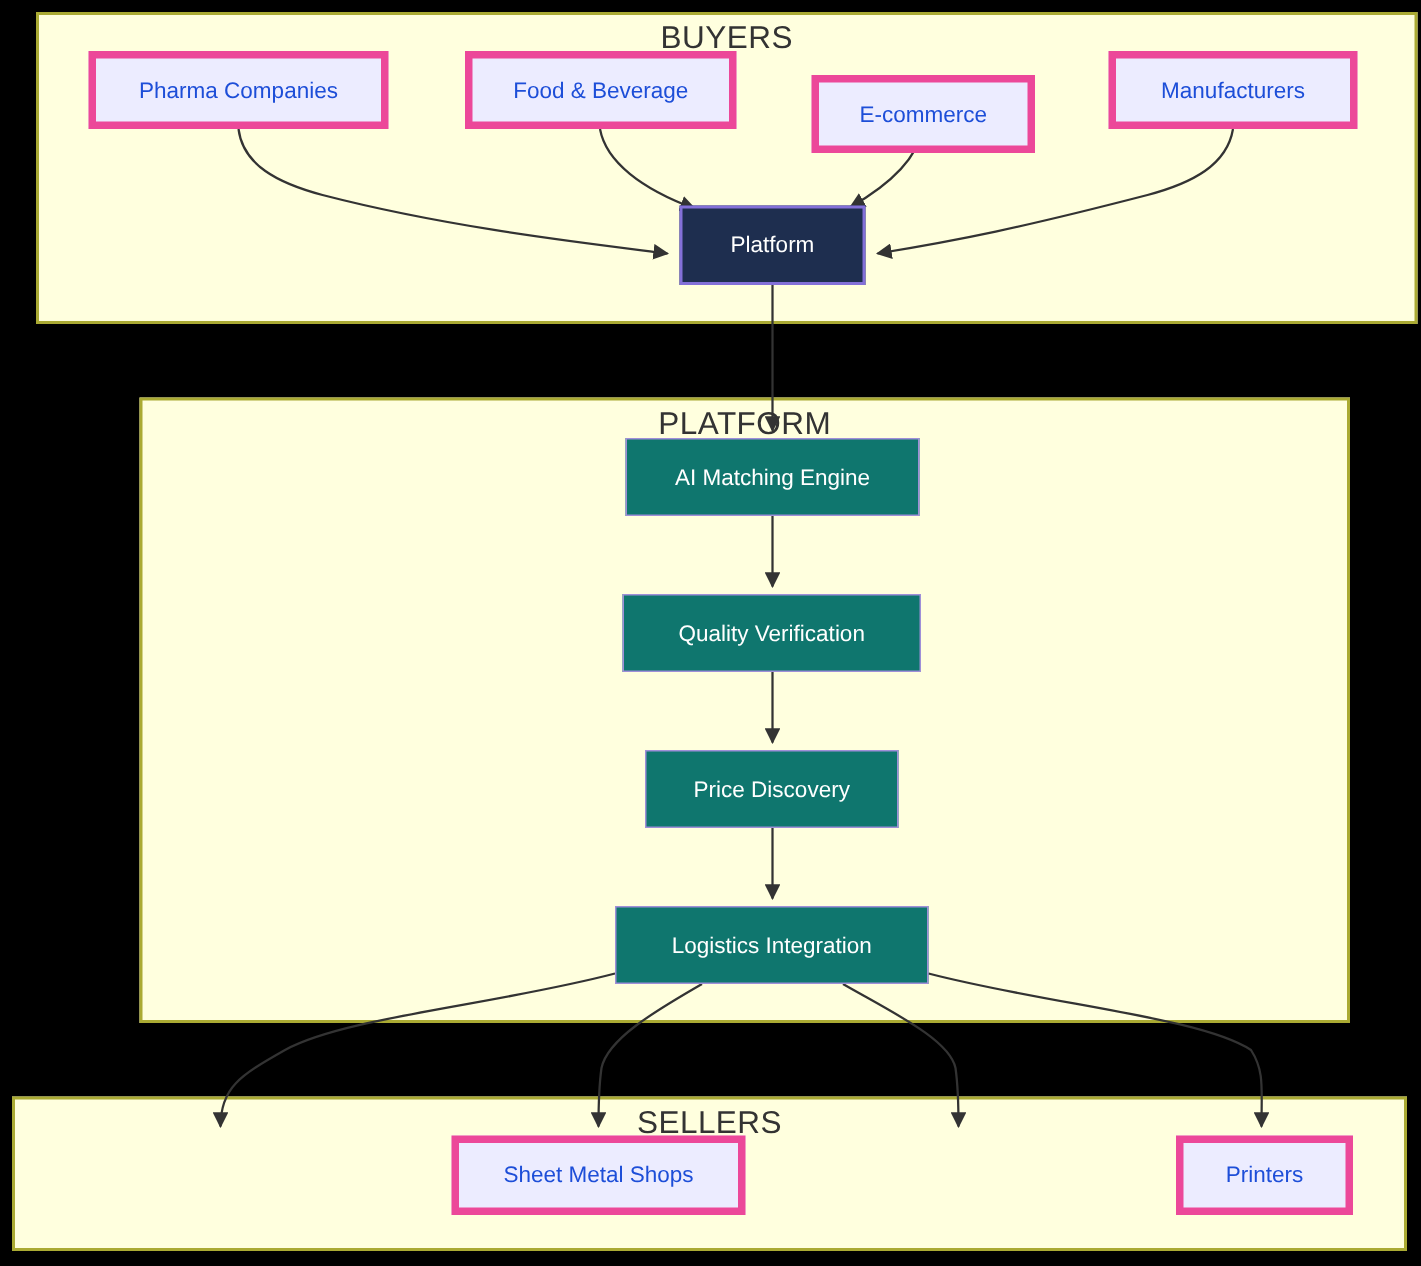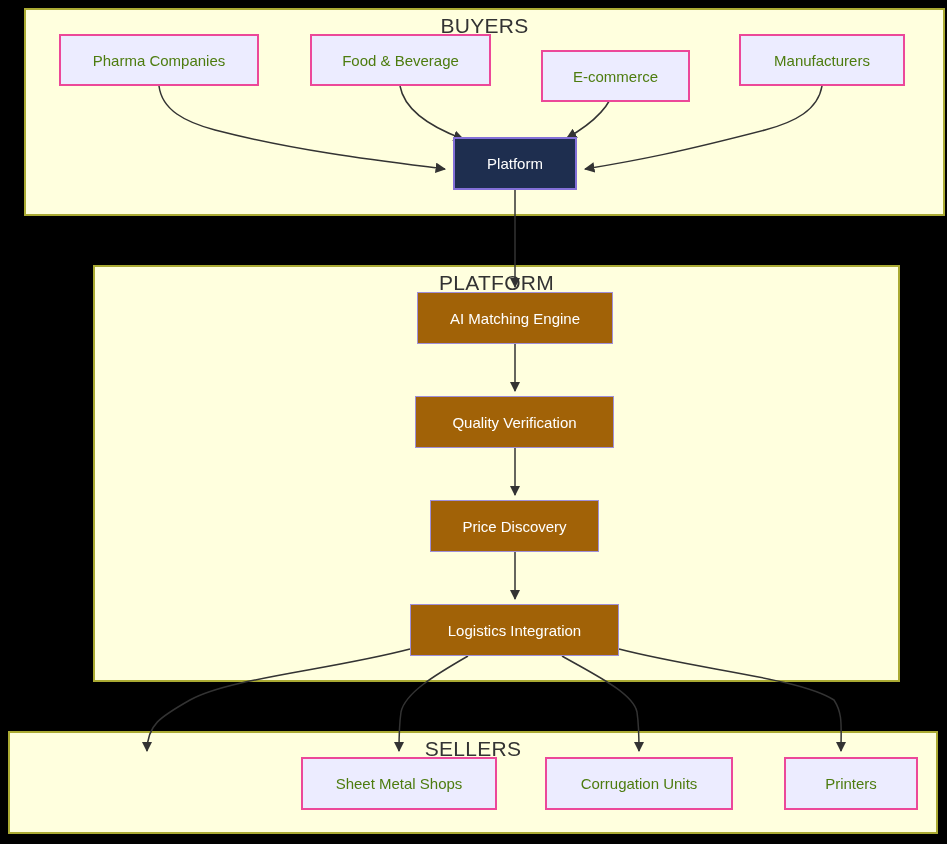--- a/index.html
+++ b/index.html
@@ -45,47 +45,47 @@
     box-sizing: border-box;
     display: flex;
     align-items: center;
     justify-content: center;
     text-align: center;
     font-size: 15px;
     z-index: 3;
   }
   .node.light {
     background: #ECECFF;
-    border: 2px solid #ec4899;
-    color: #4d7c0f;
+    border: 5px solid #ec4899;
+    color: #1d4ed8;
   }
   .node.dark {
     background: #1E2E4F;
     border: 2px solid #8370D8;
     color: #FFFFFF;
   }
   .node.process {
-    background: #a16207;
+    background: #0f766e;
     border: 1.5px solid #9F8FD8;
     color: #FFFFFF;
   }
 
   #n-pharma        { left: 59px;  top: 34px;  width: 200px; height: 52px; }
   #n-food          { left: 310px; top: 34px;  width: 181px; height: 52px; }
   #n-ecommerce     { left: 541px; top: 34px;  width: 149px; height: 52px; margin-top: 16px; }
   #n-manufacturers { left: 739px; top: 34px;  width: 166px; height: 52px; }
   #n-platform      { left: 453px; top: 137px; width: 124px; height: 53px; }
   #n-ai            { left: 417px; top: 292px; width: 196px; height: 52px; }
   #n-quality       { left: 415px; top: 396px; width: 199px; height: 52px; }
   #n-price         { left: 430px; top: 500px; width: 169px; height: 52px; }
   #n-logistics     { left: 410px; top: 604px; width: 209px; height: 52px; }
   #n-small         { left: 42px;  top: 757px; width: 210px; height: 53px; }
   #n-sheet         { left: 301px; top: 757px; width: 196px; height: 53px; }
   #n-corrugation   { left: 545px; top: 757px; width: 188px; height: 53px; }
-  #n-printers      { left: 784px; top: 757px; width: 134px; height: 53px; }
+  #n-printers      { left: 784px; top: 757px; width: 118px; height: 53px; }
 </style>
 </head>
 <body>
 
 <div class="canvas">
 
   <div class="section" id="sec-buyers">
     <div class="section-label">BUYERS</div>
   </div>
   <div class="section" id="sec-platform">
@@ -123,16 +123,15 @@
   <div class="node light" id="n-manufacturers">Manufacturers</div>
 
   <div class="node dark" id="n-platform">Platform</div>
 
   <div class="node process" id="n-ai">AI Matching Engine</div>
   <div class="node process" id="n-quality">Quality Verification</div>
   <div class="node process" id="n-price">Price Discovery</div>
   <div class="node process" id="n-logistics">Logistics Integration</div>
 
   <div class="node light" id="n-sheet">Sheet Metal Shops</div>
-  <div class="node light" id="n-corrugation">Corrugation Units</div>
   <div class="node light" id="n-printers">Printers</div>
 
 </div>
 
 </body></html>

